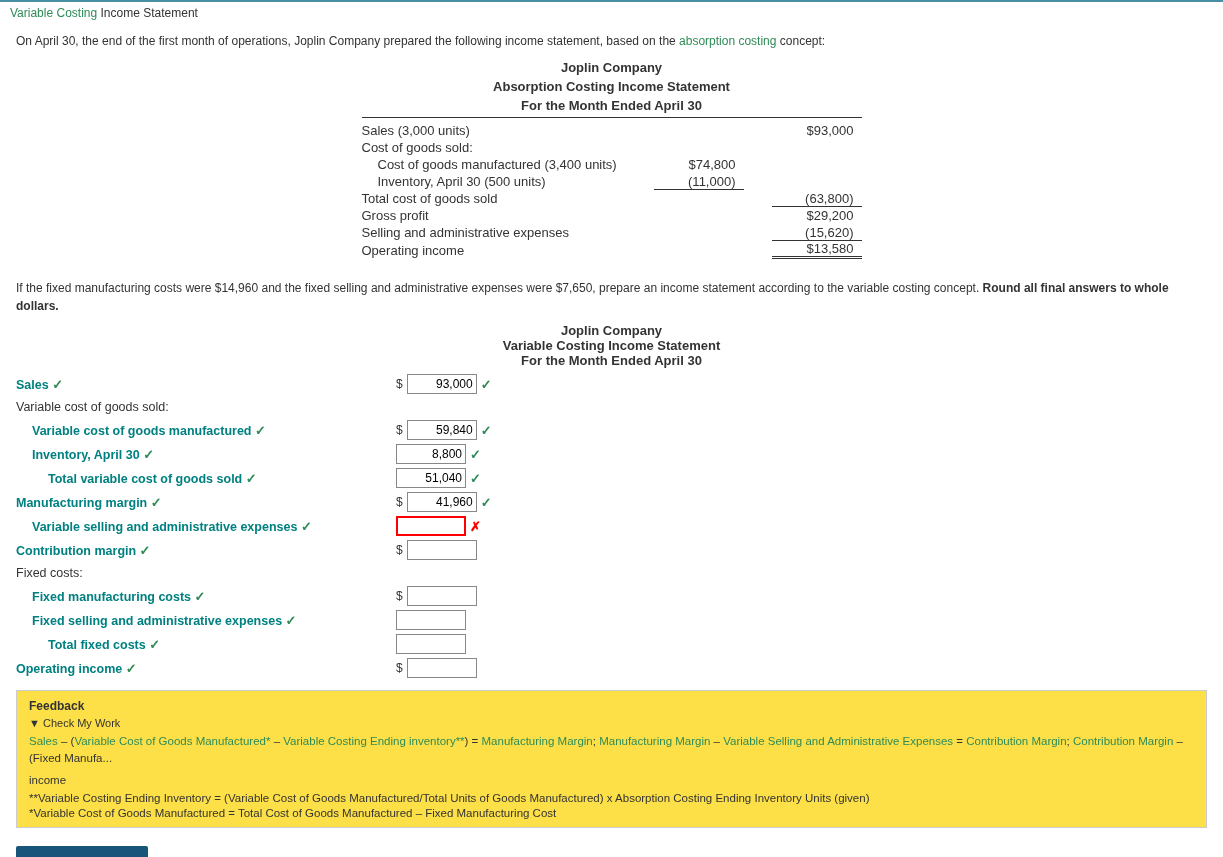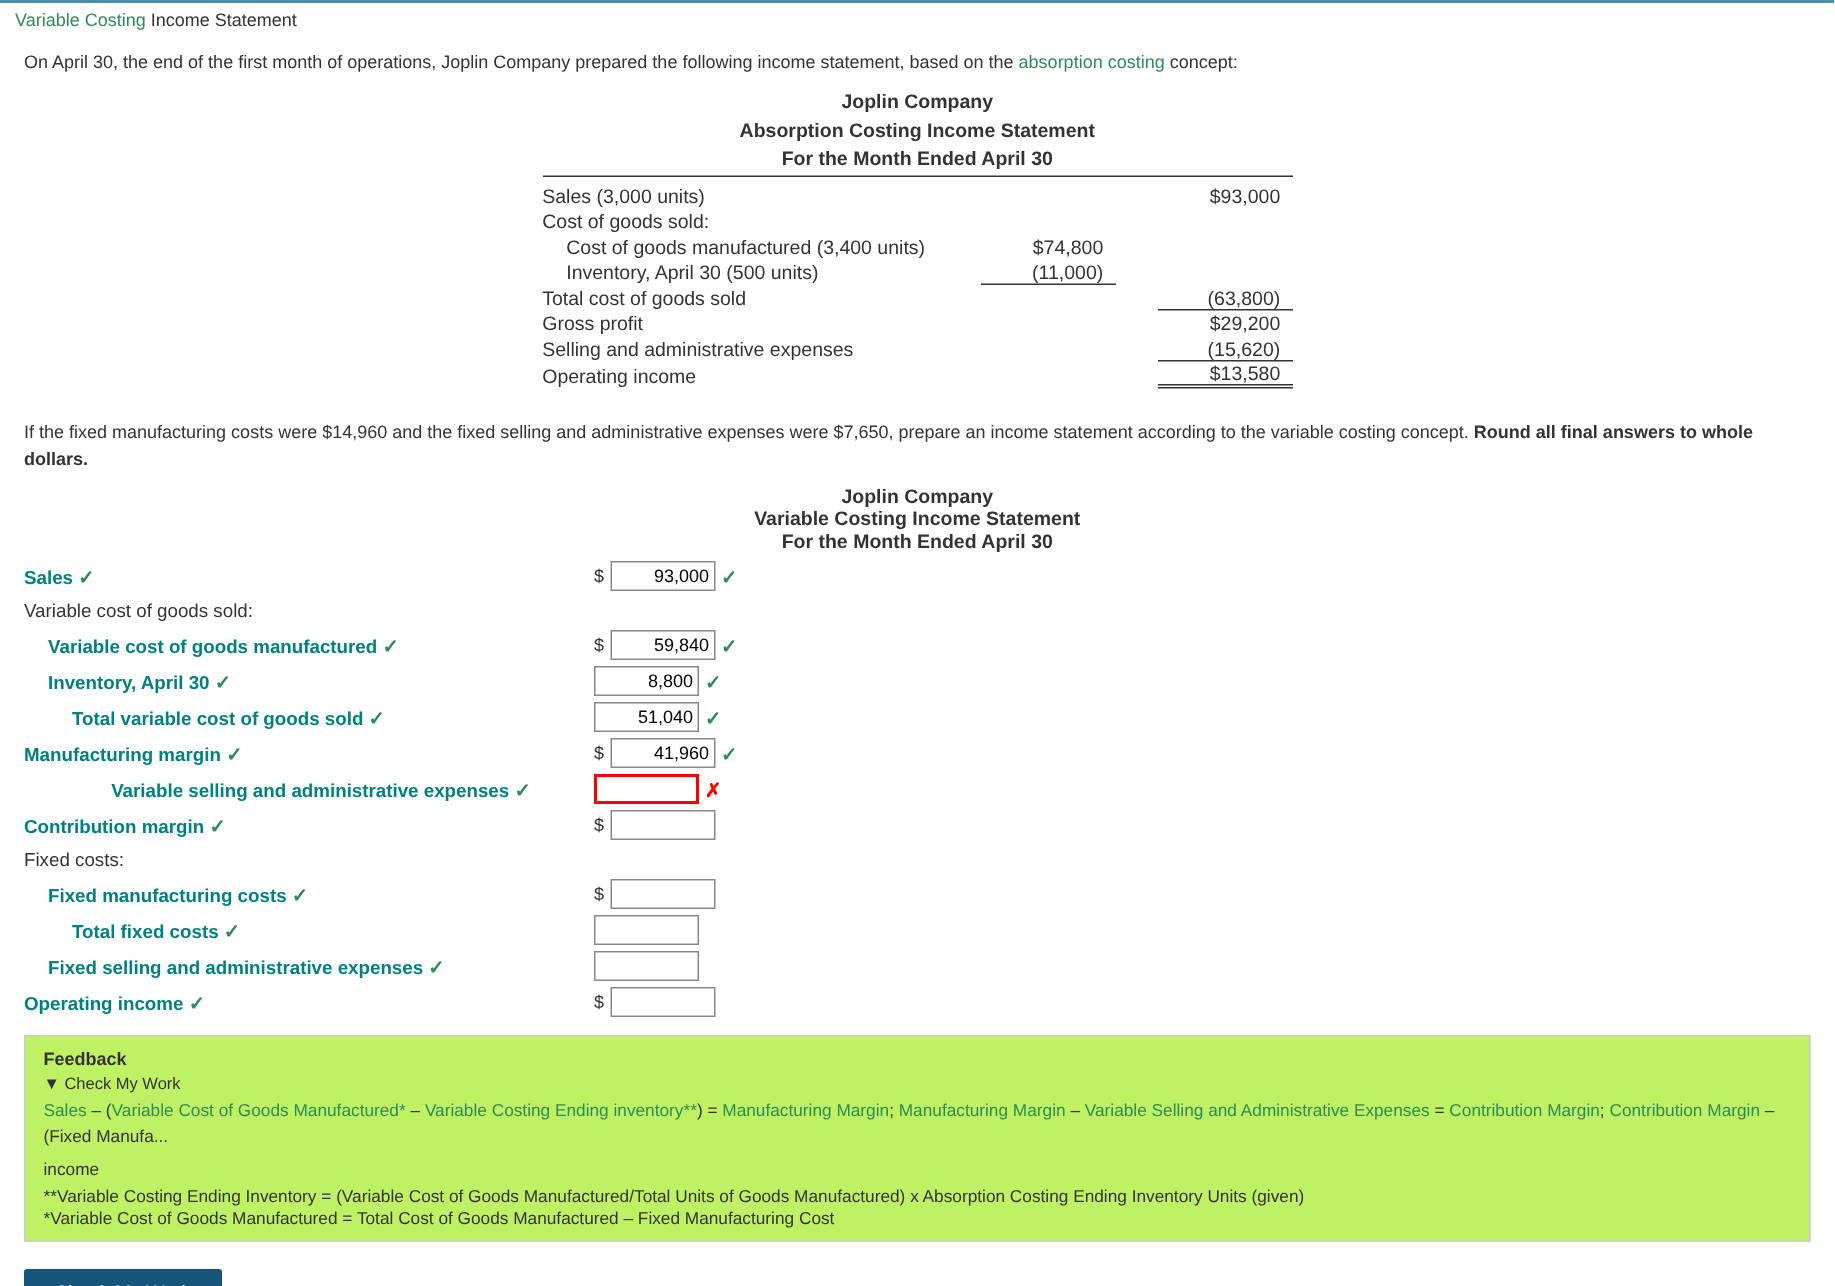--- a/index.html
+++ b/index.html
@@ -73,21 +73,21 @@
     .dollar-sign { font-size: 12px; }
     
     .vc-input.highlight-red {
       border: 2px solid red;
       background: #fff;
     }
     
     .feedback-section {
       margin: 8px 16px;
       border: 1px solid #ccc;
-      background: #bef264;
+      background: #fde047;
       padding: 8px 12px;
       font-size: 11.5px;
     }
     .feedback-title { font-weight: bold; font-size: 12px; margin-bottom: 4px; }
     .feedback-subtitle { font-size: 11px; }
     .feedback-text { margin-top: 4px; line-height: 1.5; font-size: 11.5px; }
     .feedback-note { margin-top: 3px; font-size: 11.5px; }
     .green-text { color: #2e8b57; }
     
     .check-my-work-btn {
@@ -278,21 +278,21 @@
       <span class="teal">Manufacturing margin</span> <span class="check-green">✓</span>
     </div>
     <div class="vc-input-area">
       <span class="dollar-sign">$</span>
       <input type="text" class="vc-input w70" value="41,960" style="">
       <span class="check-green">✓</span>
     </div>
   </div>
 
   <div class="vc-row">
-    <div class="vc-label" style="padding-left:16px;text-align:center;">
+    <div class="vc-label" style="padding-left:16px;">
       <span class="teal">Variable selling and administrative expenses</span> <span class="check-green">✓</span>
     </div>
     <div class="vc-input-area">
       <input type="text" class="vc-input w70 highlight-red" value="" style="">
       <span class="check-red">✗</span>
     </div>
   </div>
 
   <div class="vc-row">
     <div class="vc-label">
@@ -312,31 +312,31 @@
     <div class="vc-label" style="padding-left:16px;">
       <span class="teal">Fixed manufacturing costs</span> <span class="check-green">✓</span>
     </div>
     <div class="vc-input-area">
       <span class="dollar-sign">$</span>
       <input type="text" class="vc-input w70" value="" style="">
     </div>
   </div>
 
   <div class="vc-row">
+    <div class="vc-label" style="padding-left:16px;">
+      <span class="teal">Fixed selling and administrative expenses</span> <span class="check-green">✓</span>
+    </div>
+    <div class="vc-input-area">
+      <input type="text" class="vc-input w70" value="" style="">
+    </div>
+  </div>
+
+  <div class="vc-row">
     <div class="vc-label" style="padding-left:32px;">
       <span class="teal">Total fixed costs</span> <span class="check-green">✓</span>
-    </div>
-    <div class="vc-input-area">
-      <input type="text" class="vc-input w70" value="" style="">
-    </div>
-  </div>
-
-  <div class="vc-row">
-    <div class="vc-label" style="padding-left:16px;">
-      <span class="teal">Fixed selling and administrative expenses</span> <span class="check-green">✓</span>
     </div>
     <div class="vc-input-area">
       <input type="text" class="vc-input w70" value="" style="">
     </div>
   </div>
 
   <div class="vc-row">
     <div class="vc-label">
       <span class="teal">Operating income</span> <span class="check-green">✓</span>
     </div>

